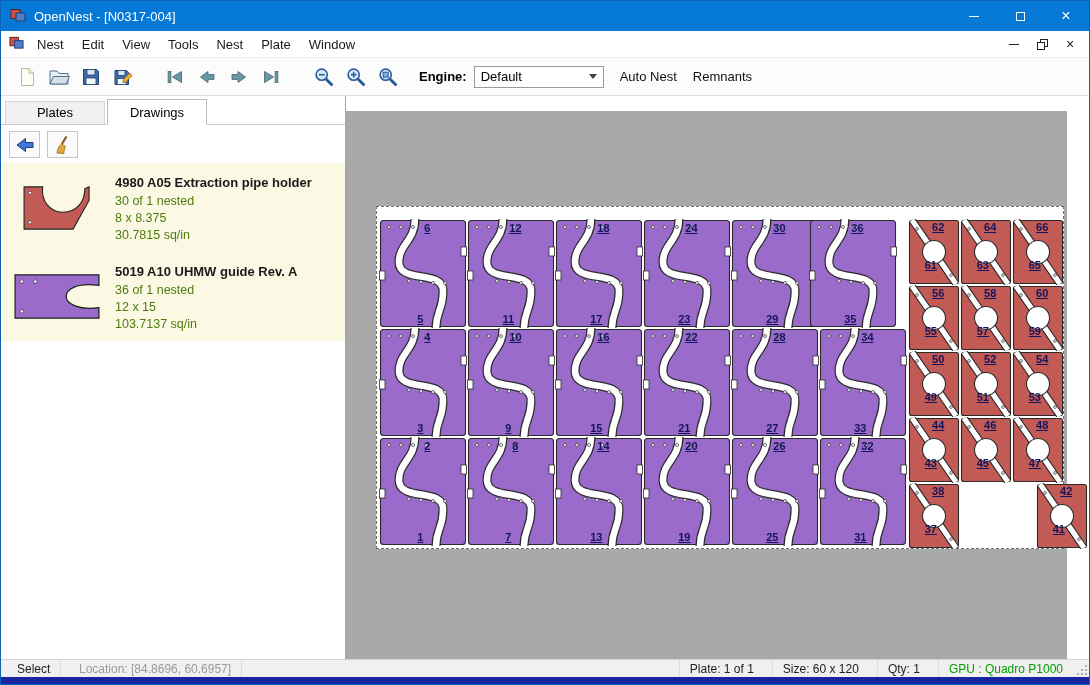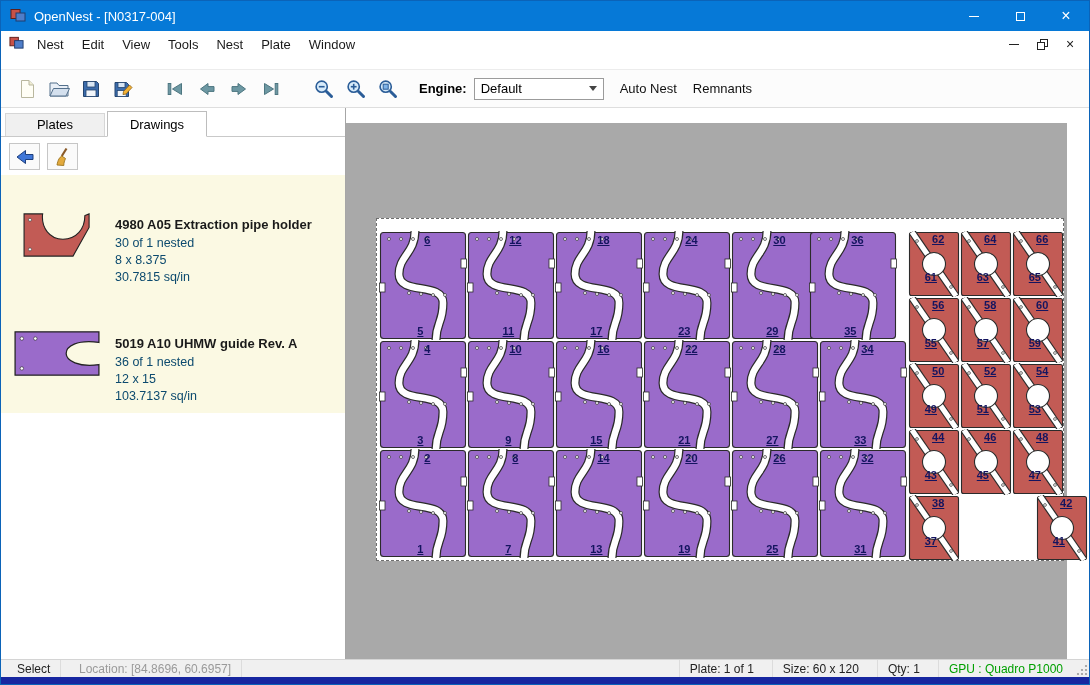--- a/index.html
+++ b/index.html
@@ -24,21 +24,21 @@
   .menu-items { display:flex; }
   .menu-item { padding:4px 9px; color:#1a1a1a; }
   .mdi-controls { margin-left:auto; display:flex; align-items:center; padding-right:8px; color:#222; }
   .mbtn { width:22px; height:18px; display:flex; align-items:center; justify-content:center; margin-left:6px; }
   .g-restore { position:relative; width:10px; height:10px; display:inline-block; }
   .g-restore::before { content:""; position:absolute; left:3px; top:0; width:6px; height:6px; border:1px solid #222; }
   .g-restore::after  { content:""; position:absolute; left:0; top:3px; width:6px; height:6px; border:1px solid #222; background:#fff; }
 
   
   .toolbar { flex:0 0 39px; background:#fcfcfc; border-top:1px solid #ececec;
-             border-bottom:1px solid #dedede; display:flex; align-items:center; padding-left:10px;margin-top:12px; }
+             border-bottom:1px solid #dedede; display:flex; align-items:center; padding-left:10px; }
   .tbtn { width:32px; height:30px; display:flex; align-items:center; justify-content:center; }
   .tgap { flex:0 0 20px; }
   .engine-label { font-weight:bold; margin-left:16px; margin-right:7px; }
   .combo { width:130px; height:22px; border:1px solid #9b9b9b; background:#fff; display:flex;
            align-items:center; padding:0 6px; }
   .caret { margin-left:auto; width:0; height:0; border-left:4px solid transparent;
            border-right:4px solid transparent; border-top:5px solid #444; }
   .tool-label { margin-left:16px; color:#111; }
 
   
@@ -50,23 +50,23 @@
   .tab { width:100px; text-align:center; height:23px; line-height:22px; background:#f0f0f0;
          border:1px solid #d6d6d6; border-bottom:none; margin-left:2px; }
   .tab.active { height:26px; line-height:25px; background:#fff; border-color:#bdbdbd;
                 border-bottom:1px solid #fff; margin-bottom:-1px; }
   .side-tools { display:flex; gap:7px; padding:6px 8px 5px 8px; }
   .sbtn { width:31px; height:27px; border:1px solid #c6c6c6; background:#fafafa;
           display:flex; align-items:center; justify-content:center; }
   .drawing-list { flex:1; overflow:hidden; background:#fff; }
   .drawing-item { display:flex; gap:10px; background:#fbf9e3; padding:8px 6px 8px 8px; }
   .thumb { flex:0 0 96px; width:96px; display:flex; align-items:center; justify-content:center; }
-  .dtext { padding-top:4px;margin-top:30px; }
+  .dtext { padding-top:4px; }
   .dtitle { font-weight:bold; color:#1a1a1a; margin-bottom:3px; }
-  .dmeta { color:#0c4a6e; font-size:12.5px; line-height:17px; }
+  .dmeta { color:#4d7c0f; font-size:12.5px; line-height:17px; }
 
   .canvas { flex:1; position:relative; background:#fff; overflow:hidden; }
   .canvas-gray { position:absolute; left:0; top:15px; right:22px; bottom:0; background:#a9a9a9; }
   .plate { position:absolute; left:30px; top:110px; width:688px; height:343px;
            background:#fff; border:1px dashed #6e6e6e; }
   .cell { position:absolute; }
   .cell svg { position:absolute; left:0; top:0; }
   .pnum { position:absolute; transform:translateX(-50%); font-size:11px; font-weight:bold;
           color:#14145f; text-decoration:underline; white-space:nowrap; }
 

